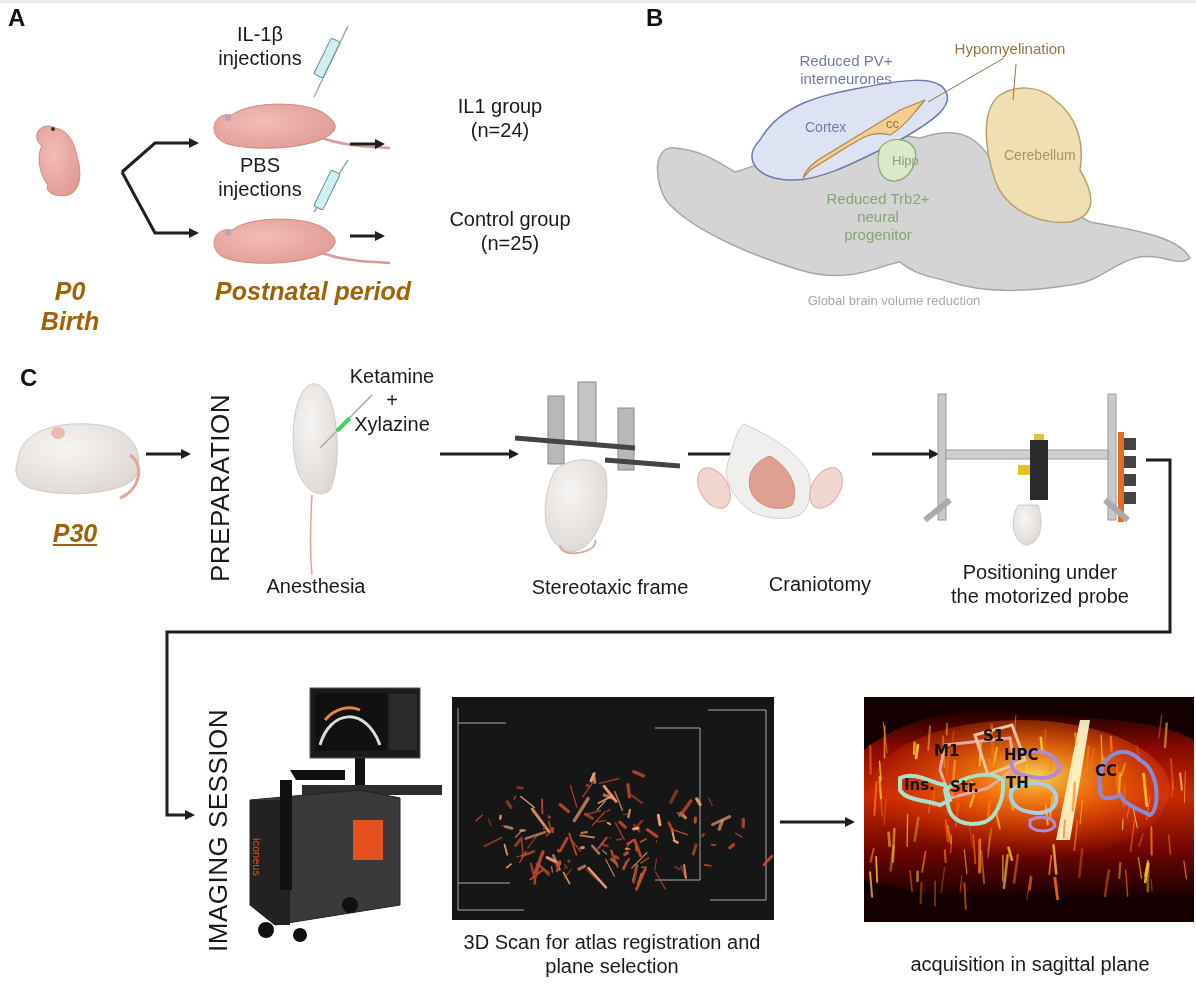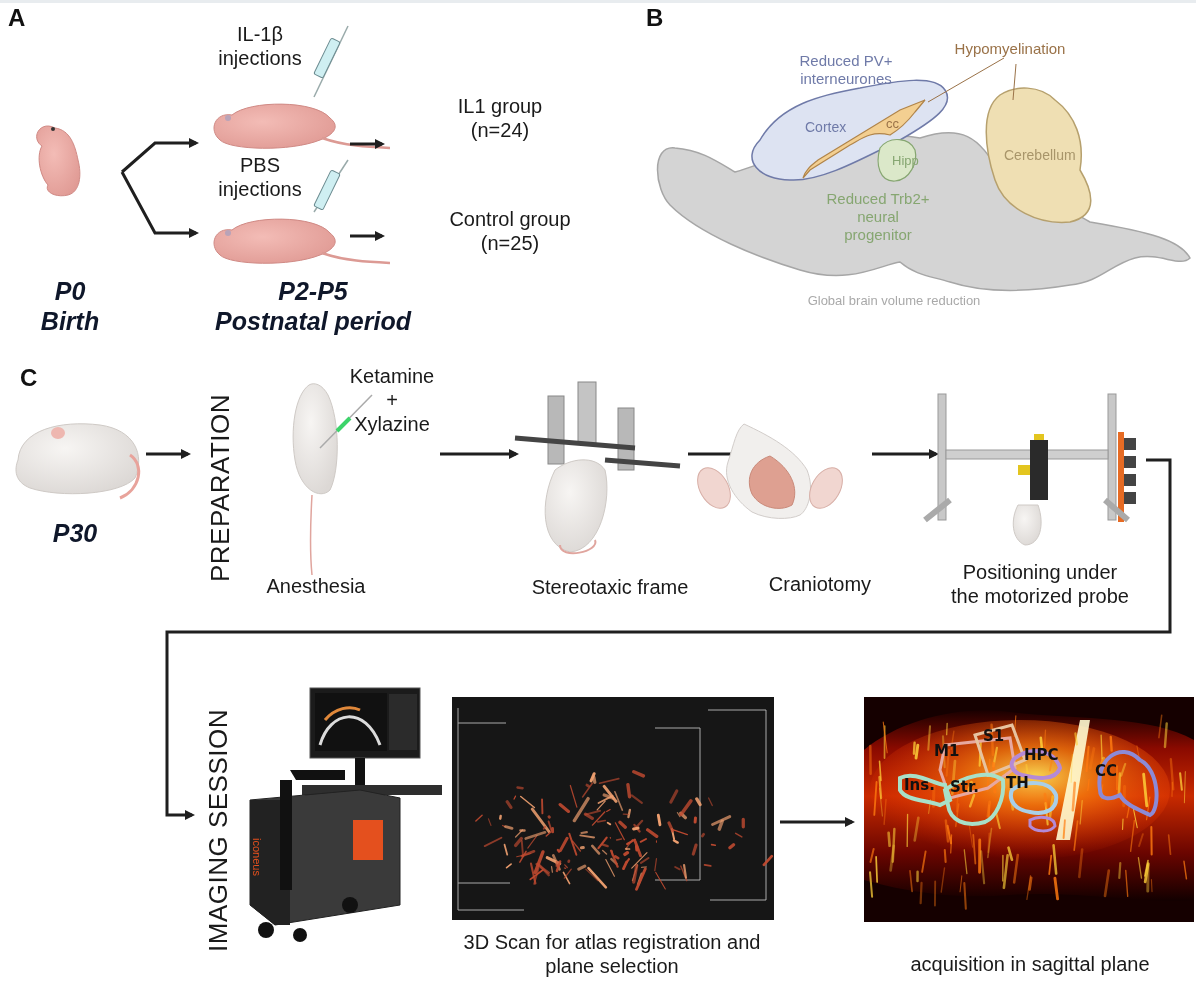--- a/index.html
+++ b/index.html
@@ -2,21 +2,21 @@
 <html><head>
 <meta charset="utf-8">
 <style>
   html, body { margin: 0; padding: 0; background: #ffffff; }
   body { width: 1196px; height: 1004px; position: relative; overflow: hidden;
          font-family: "Liberation Sans", sans-serif; color: #111; }
   .topstrip { position: absolute; left: 0; top: 0; width: 1196px; height: 3px; background: #e8ecef; }
   .abs { position: absolute; }
   .panel-letter { position: absolute; font-family: "Liberation Sans", sans-serif; font-weight: bold; font-size: 24px; color: #111; }
   .lbl { position: absolute; font-family: "Liberation Sans", sans-serif; font-size: 20px; color: #1a1a1a; text-align: center; line-height: 24px; white-space: nowrap; }
-  .bold-it { position: absolute; font-family: "Liberation Sans", sans-serif; font-weight: bold; font-style: italic; font-size: 25px; color: #0f172a; text-align: center; line-height: 30px; white-space: nowrap; }
+  .bold-it { position: absolute; font-family: "Liberation Sans", sans-serif; font-weight: bold; font-style: italic; font-size: 25px; color: #a16207; text-align: center; line-height: 30px; white-space: nowrap; }
   .vert { position: absolute; font-family: "Liberation Sans", sans-serif; font-size: 26px; color: #1a1a1a; transform-origin: left top; transform: rotate(-90deg); white-space: nowrap; letter-spacing: 0.5px; }
   svg { position: absolute; left: 0; top: 0; }
   .brain-lbl { position: absolute; font-family: "Liberation Sans", sans-serif; font-size: 15px; text-align: center; line-height: 18px; white-space: nowrap; }
   .roi { position: absolute; font-family: "DejaVu Sans", sans-serif; font-weight: bold; font-size: 15px; color: #111; }
 </style>
 </head>
 <body>
 
 <div class="topstrip"></div>
 
@@ -467,21 +467,20 @@
 </div>
 <div class="lbl" style="left:440px;top:207px;width:140px;">
   <div>Control group</div>
   <div>(n=25)</div>
 </div>
 <div class="bold-it" style="left:20px;top:276px;width:100px;">
   <div>P0</div>
   <div>Birth</div>
 </div>
 <div class="bold-it" style="left:188px;top:276px;width:250px;">
-  <div>P2-P5</div>
   <div>Postnatal period</div>
 </div>
 
 <div class="panel-letter" style="left:646px;top:4px;">B</div>
 <div class="brain-lbl" style="left:786px;top:52px;width:120px;color:#6f7aa8;">
   <div>Reduced PV+</div>
   <div>interneurones</div>
 </div>
 <div class="brain-lbl" style="left:950px;top:40px;width:120px;color:#9a7248;">Hypomyelination</div>
 <div class="brain-lbl" style="left:805px;top:118px;color:#6f7aa8;font-size:14px;">Cortex</div>
@@ -489,21 +488,21 @@
 <div class="brain-lbl" style="left:892px;top:152px;color:#86a671;font-size:13px;">Hipp</div>
 <div class="brain-lbl" style="left:1004px;top:146px;color:#a8956a;font-size:14px;">Cerebellum</div>
 <div class="brain-lbl" style="left:818px;top:190px;width:120px;color:#86a671;">
   <div>Reduced Trb2+</div>
   <div>neural</div>
   <div>progenitor</div>
 </div>
 <div class="brain-lbl" style="left:794px;top:292px;width:200px;color:#a9a9a9;font-size:13px;">Global brain volume reduction</div>
 
 <div class="panel-letter" style="left:20px;top:364px;">C</div>
-<div class="bold-it" style="left:30px;top:518px;width:90px;">P30</div>
+<div class="bold-it" style="left:30px;top:518px;width:90px;text-decoration:underline;">P30</div>
 <div class="vert" style="left:205px;top:582px;">PREPARATION</div>
 
 <div class="lbl" style="left:342px;top:364px;width:100px;">
   <div>Ketamine</div>
   <div>+</div>
   <div>Xylazine</div>
 </div>
 <div class="lbl" style="left:266px;top:574px;width:100px;">Anesthesia</div>
 <div class="lbl" style="left:510px;top:575px;width:200px;">Stereotaxic frame</div>
 <div class="lbl" style="left:760px;top:572px;width:120px;">Craniotomy</div>
@@ -518,17 +517,17 @@
 <div class="lbl" style="left:412px;top:930px;width:400px;">
   <div>3D Scan for atlas registration and</div>
   <div>plane selection</div>
 </div>
 <div class="lbl" style="left:880px;top:952px;width:300px;">
   <div>acquisition in sagittal plane</div>
 </div>
 
 <div class="roi" style="left:934px;top:742px;">M1</div>
 <div class="roi" style="left:983px;top:727px;text-align:right;">S1</div>
-<div class="roi" style="left:1004px;top:746px;margin-left:20px;">HPC</div>
+<div class="roi" style="left:1004px;top:746px;">HPC</div>
 <div class="roi" style="left:904px;top:776px;text-align:center;">Ins.</div>
 <div class="roi" style="left:950px;top:778px;">Str.</div>
 <div class="roi" style="left:1006px;top:774px;">TH</div>
 <div class="roi" style="left:1095px;top:762px;">CC</div>
 
 </body></html>

